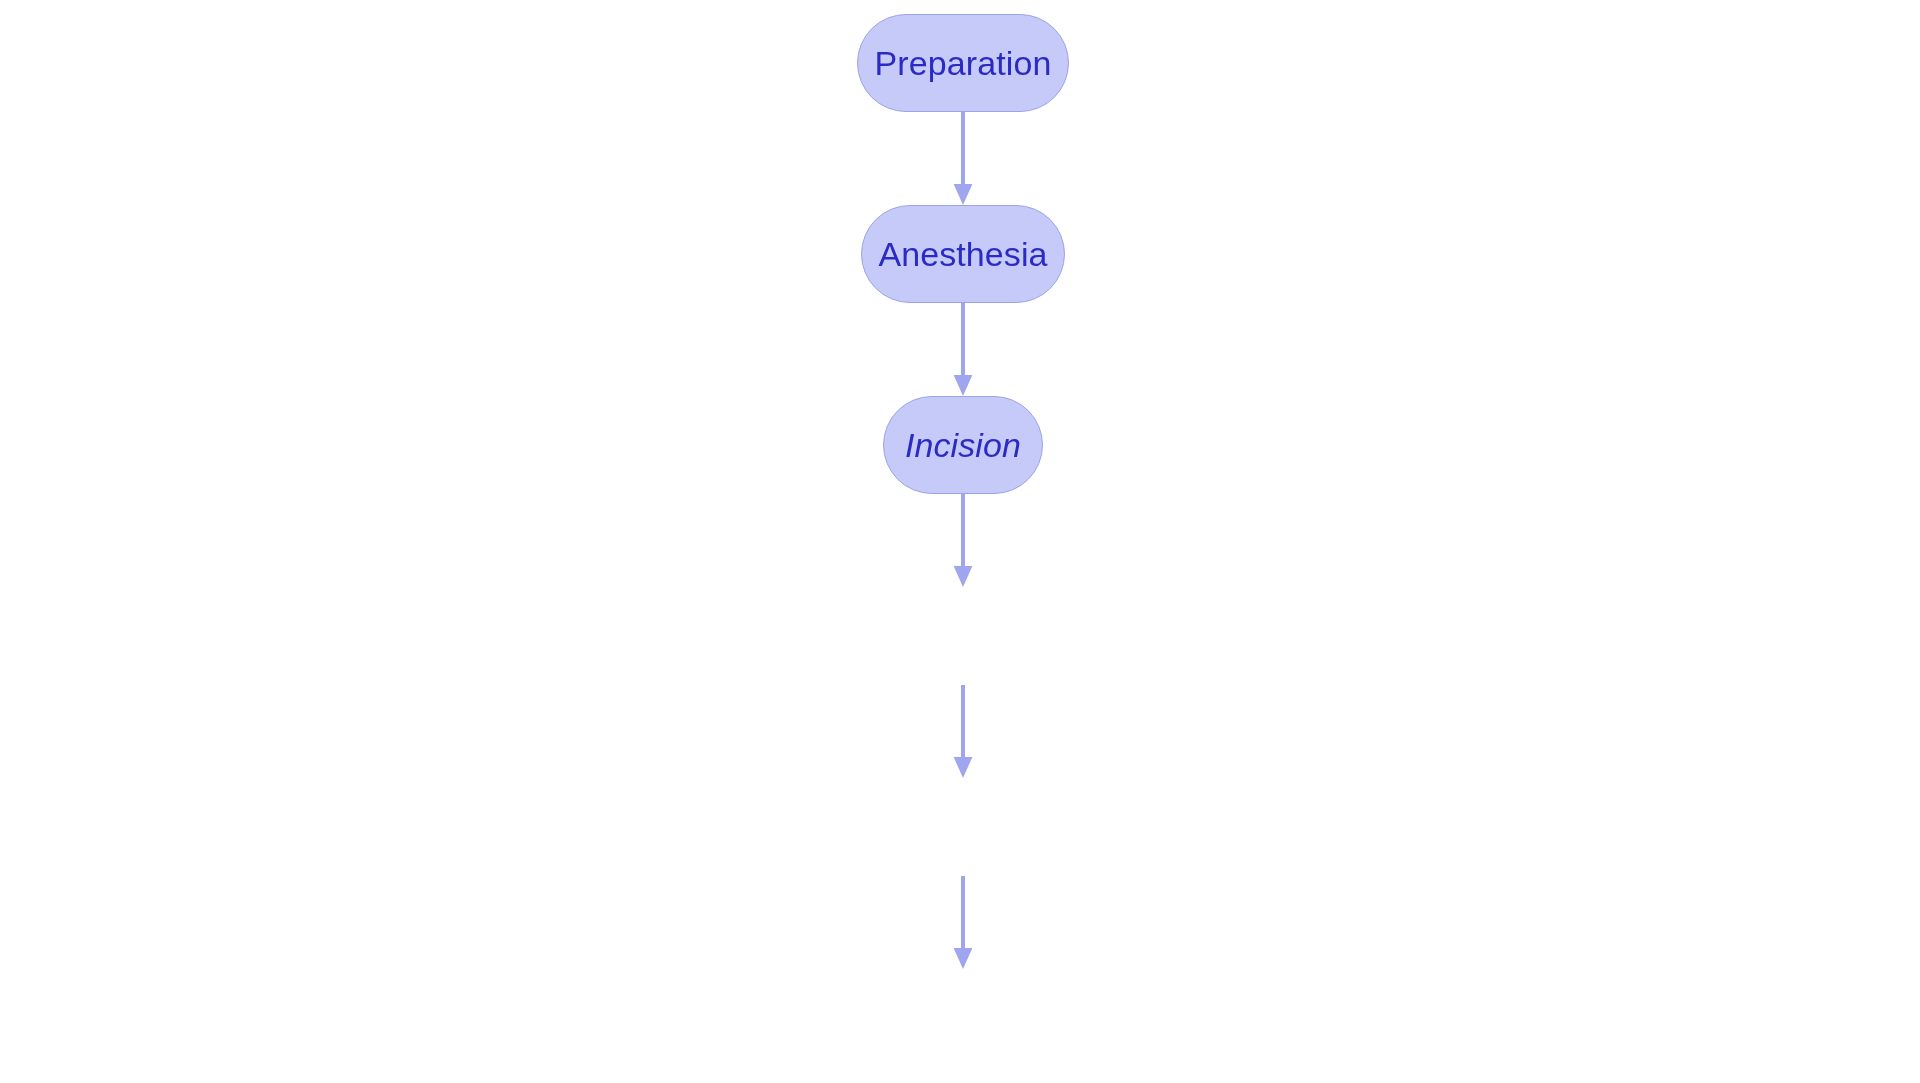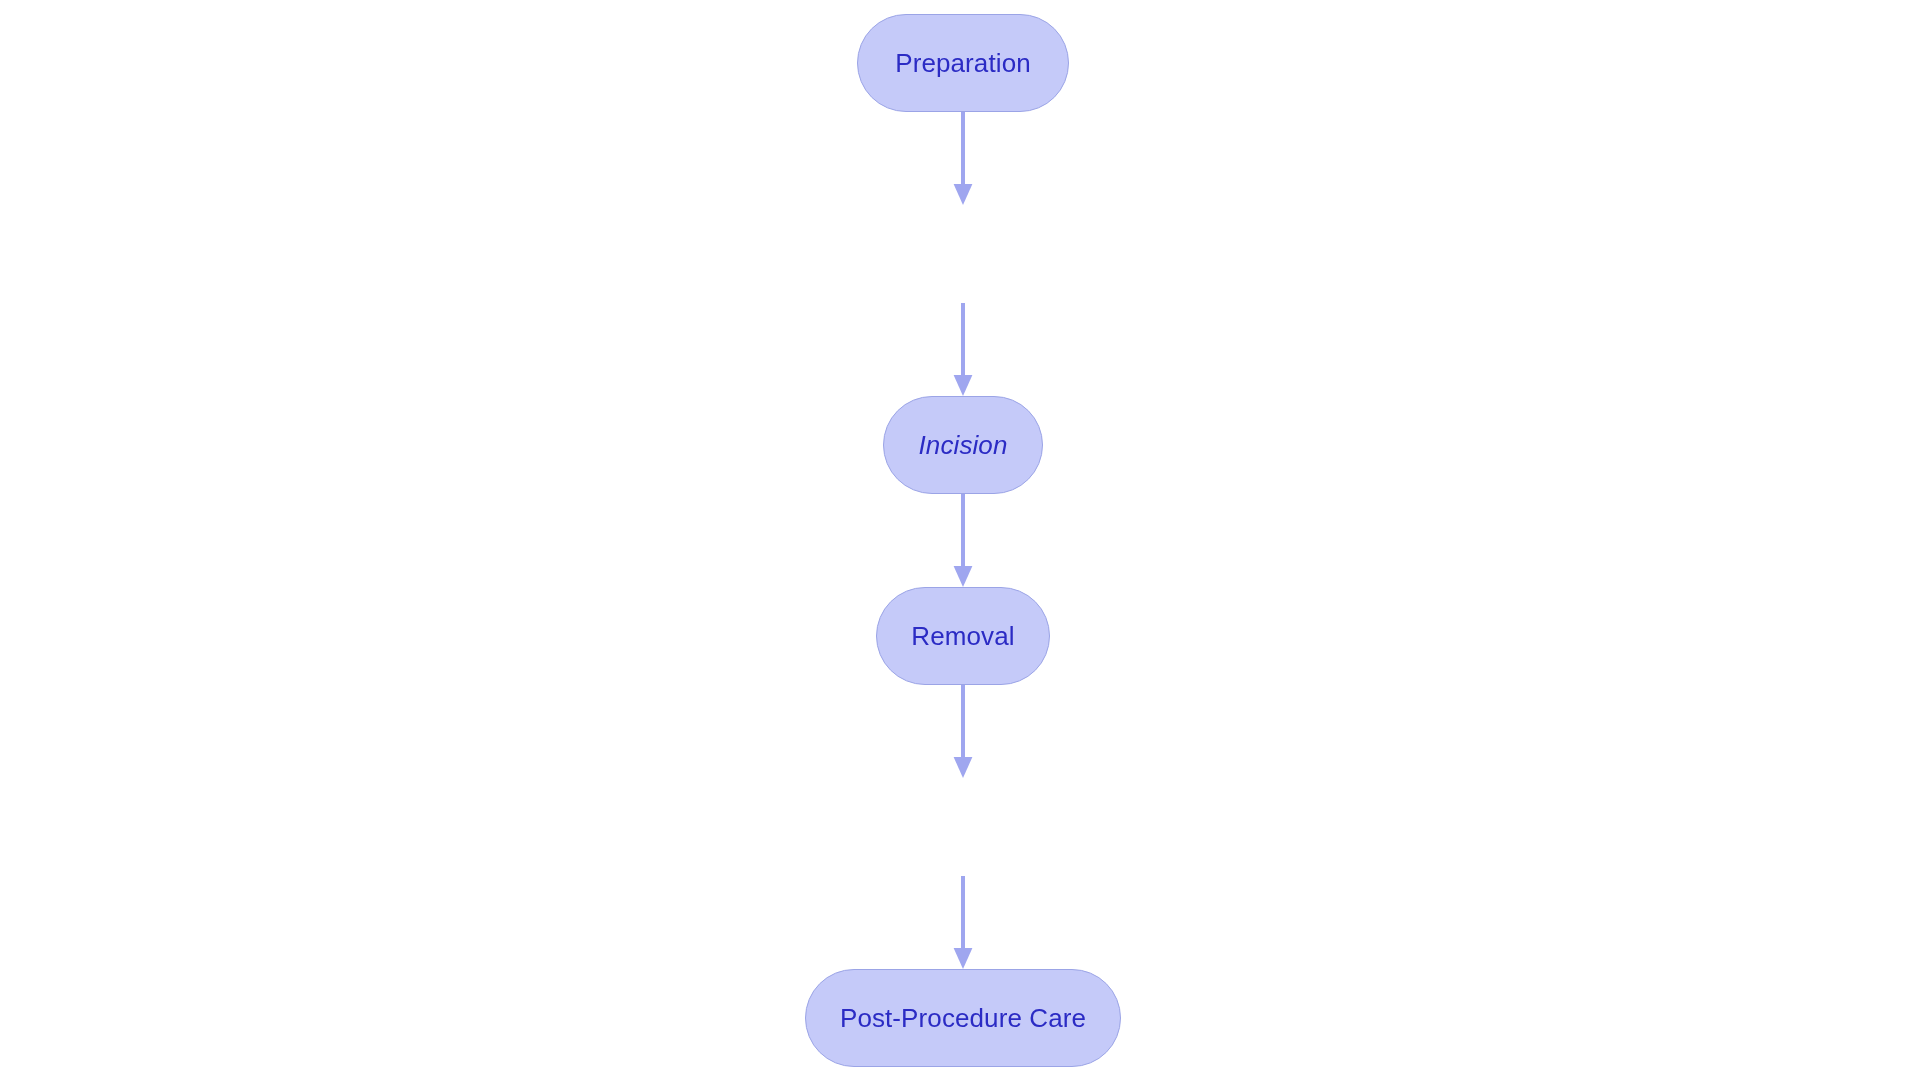--- a/index.html
+++ b/index.html
@@ -31,21 +31,21 @@
     box-sizing: border-box;
     height: 98px;
     background: #c5caf9;
     border: 1.5px solid #9ba4e6;
     border-radius: 49px;
     transform: translateX(-50%);
     cursor: default;
   }
   .node-label {
     color: #2b2bc4;
-    font-size: 26px;
+    font-size: 34px;
     font-weight: 400;
     line-height: 1;
     letter-spacing: 0.1px;
     white-space: nowrap;
     font-family: "Liberation Sans", "DejaVu Sans", sans-serif;
   }
 
   
   .connector {
     position: absolute;
@@ -95,27 +95,24 @@
     <svg width="26" height="93" viewBox="0 0 26 93" aria-hidden="true">
       <line x1="13" y1="0" x2="13" y2="74" stroke="#9fa6ef" stroke-width="4"></line>
       <polygon points="13,93 3.6,72 22.4,72" fill="#9fa6ef"></polygon>
     </svg>
   </div>
 
   <div class="node" style="left:963px; top:14px; width:212px;">
     <span class="node-label">Preparation</span>
   </div>
 
+  <div class="node" style="left:963px; top:205px; width:204px;">
+    <span class="node-label">Anesthesia</span>
+  </div>
 
   <div class="node" style="left:963px; top:396px; width:160px;font-style:italic;">
     <span class="node-label">Incision</span>
   </div>
 
-  <div class="node" style="left:963px; top:587px; width:174px;">
-    <span class="node-label">Removal</span>
-  </div>
 
 
-  <div class="node" style="left:963px; top:969px; width:316px;">
-    <span class="node-label">Post-Procedure Care</span>
-  </div>
 
 </div>
 
 </body></html>

